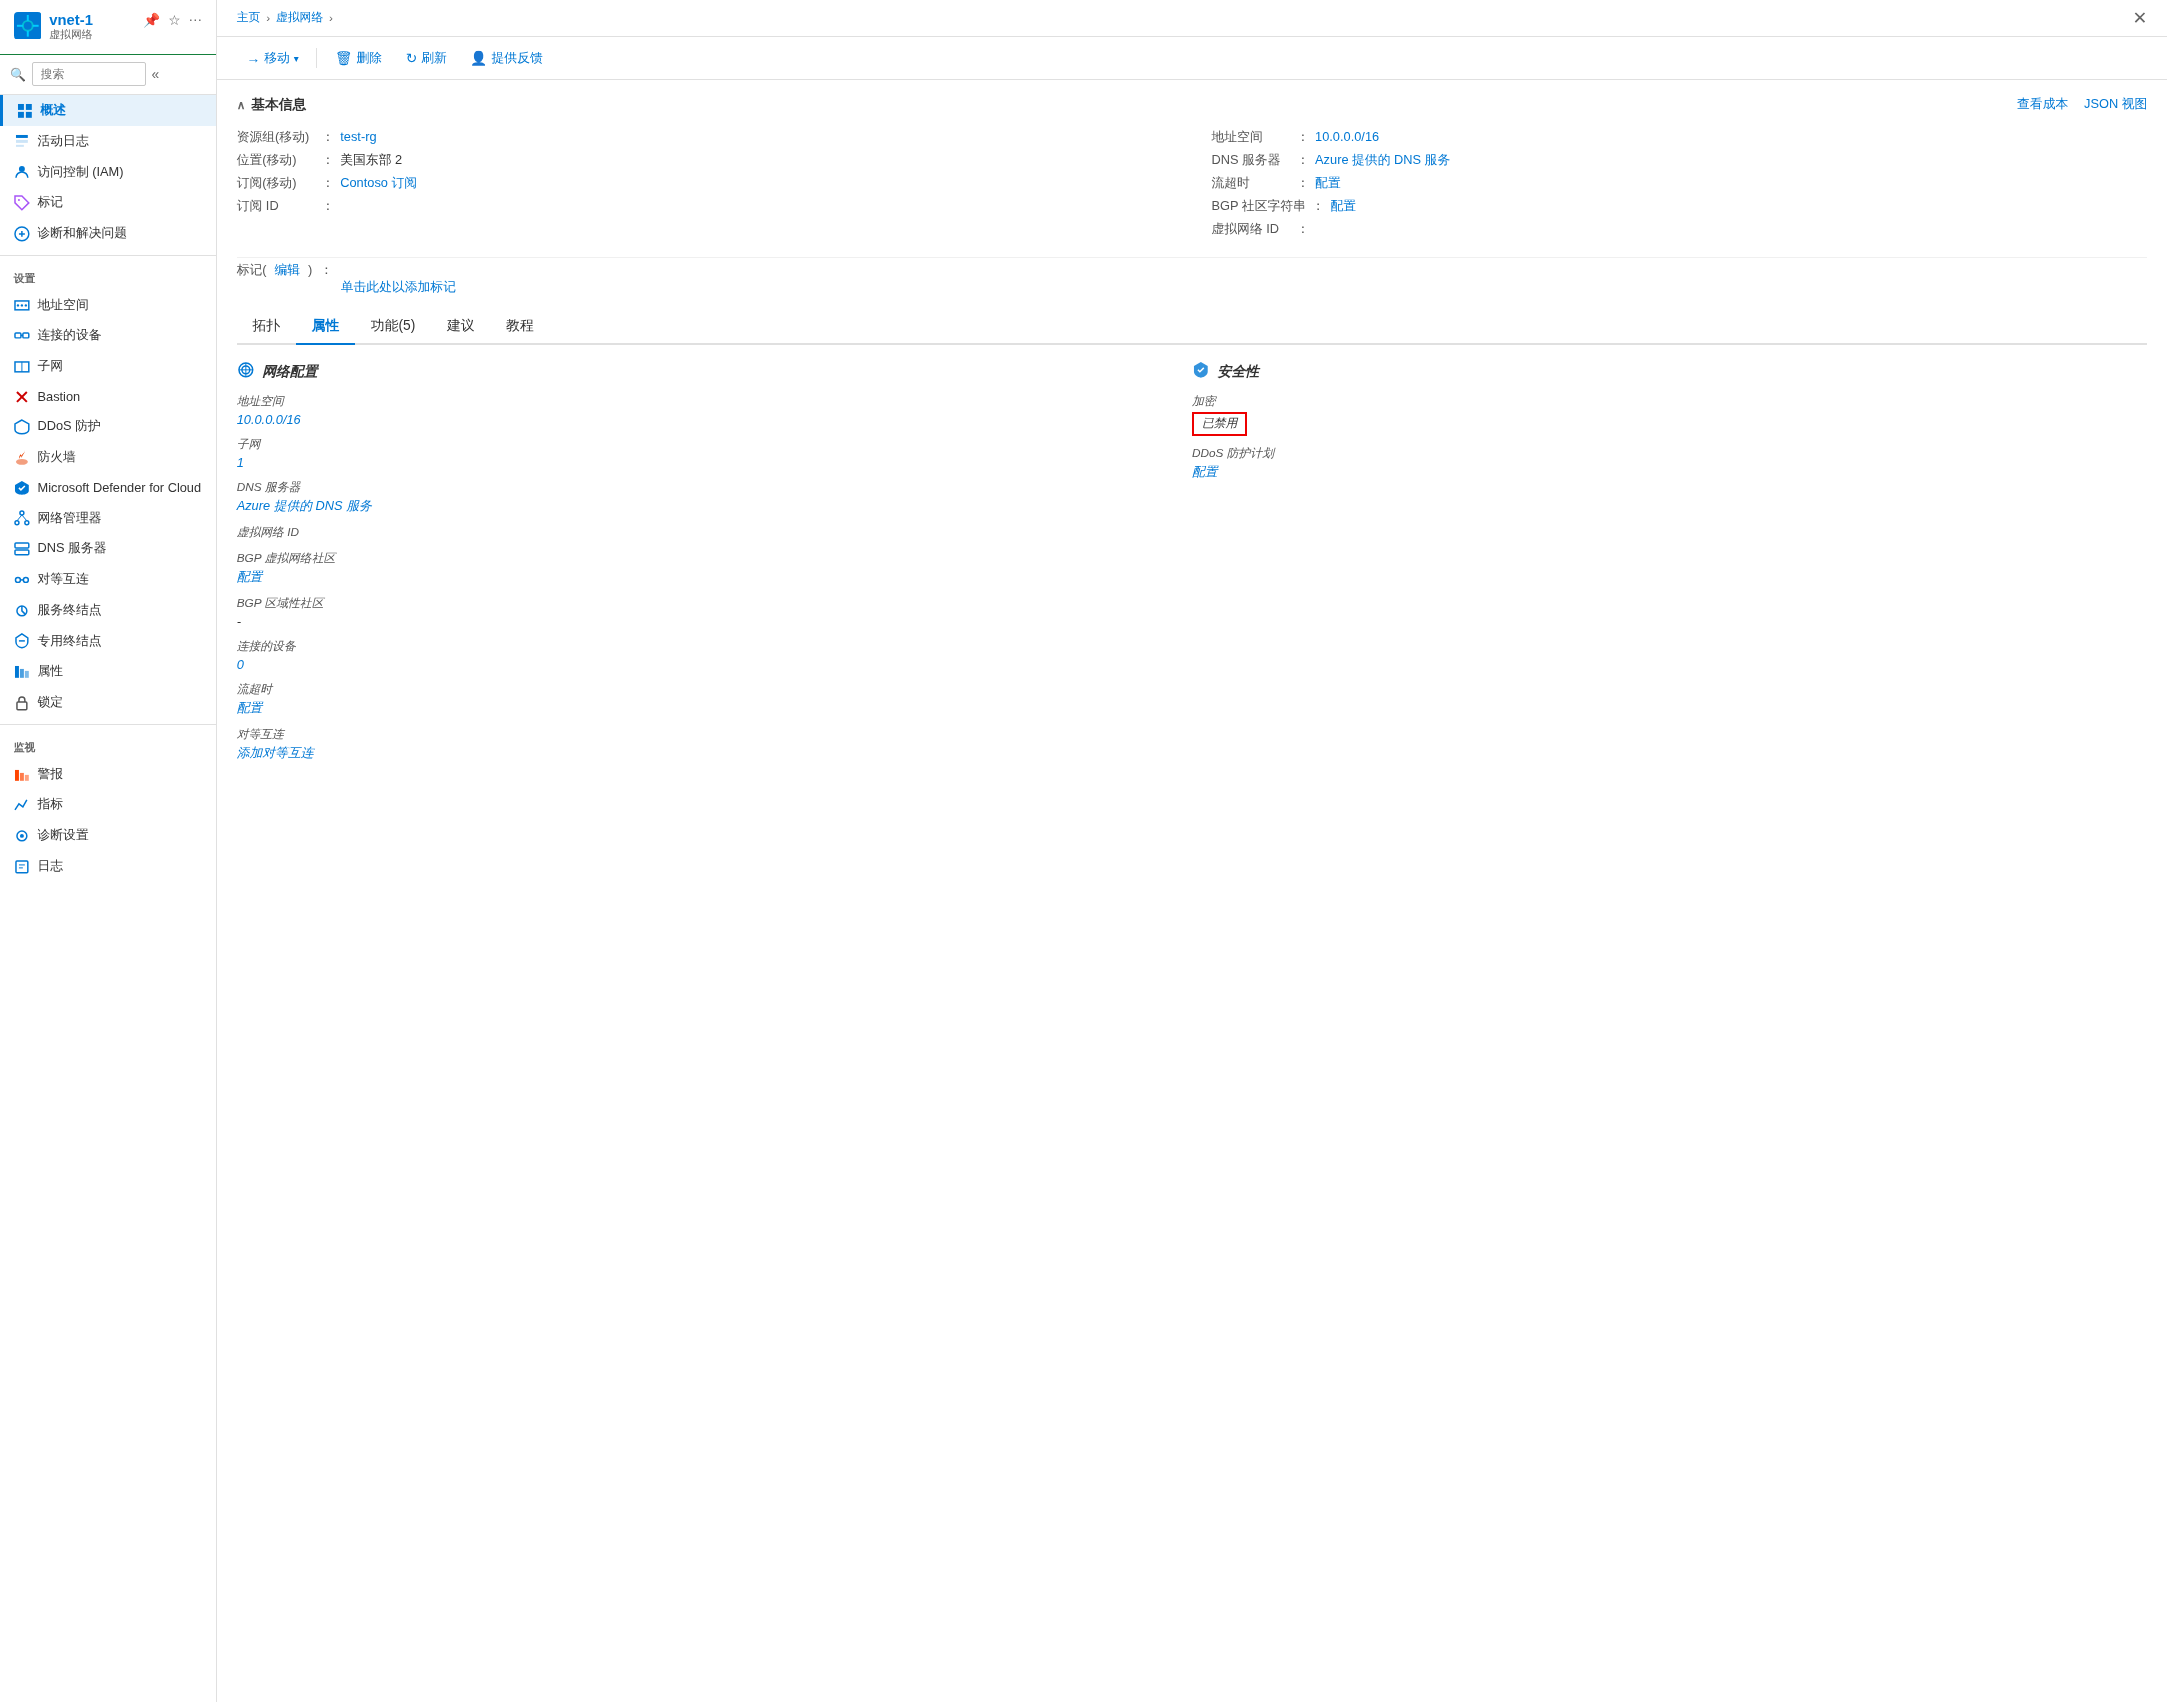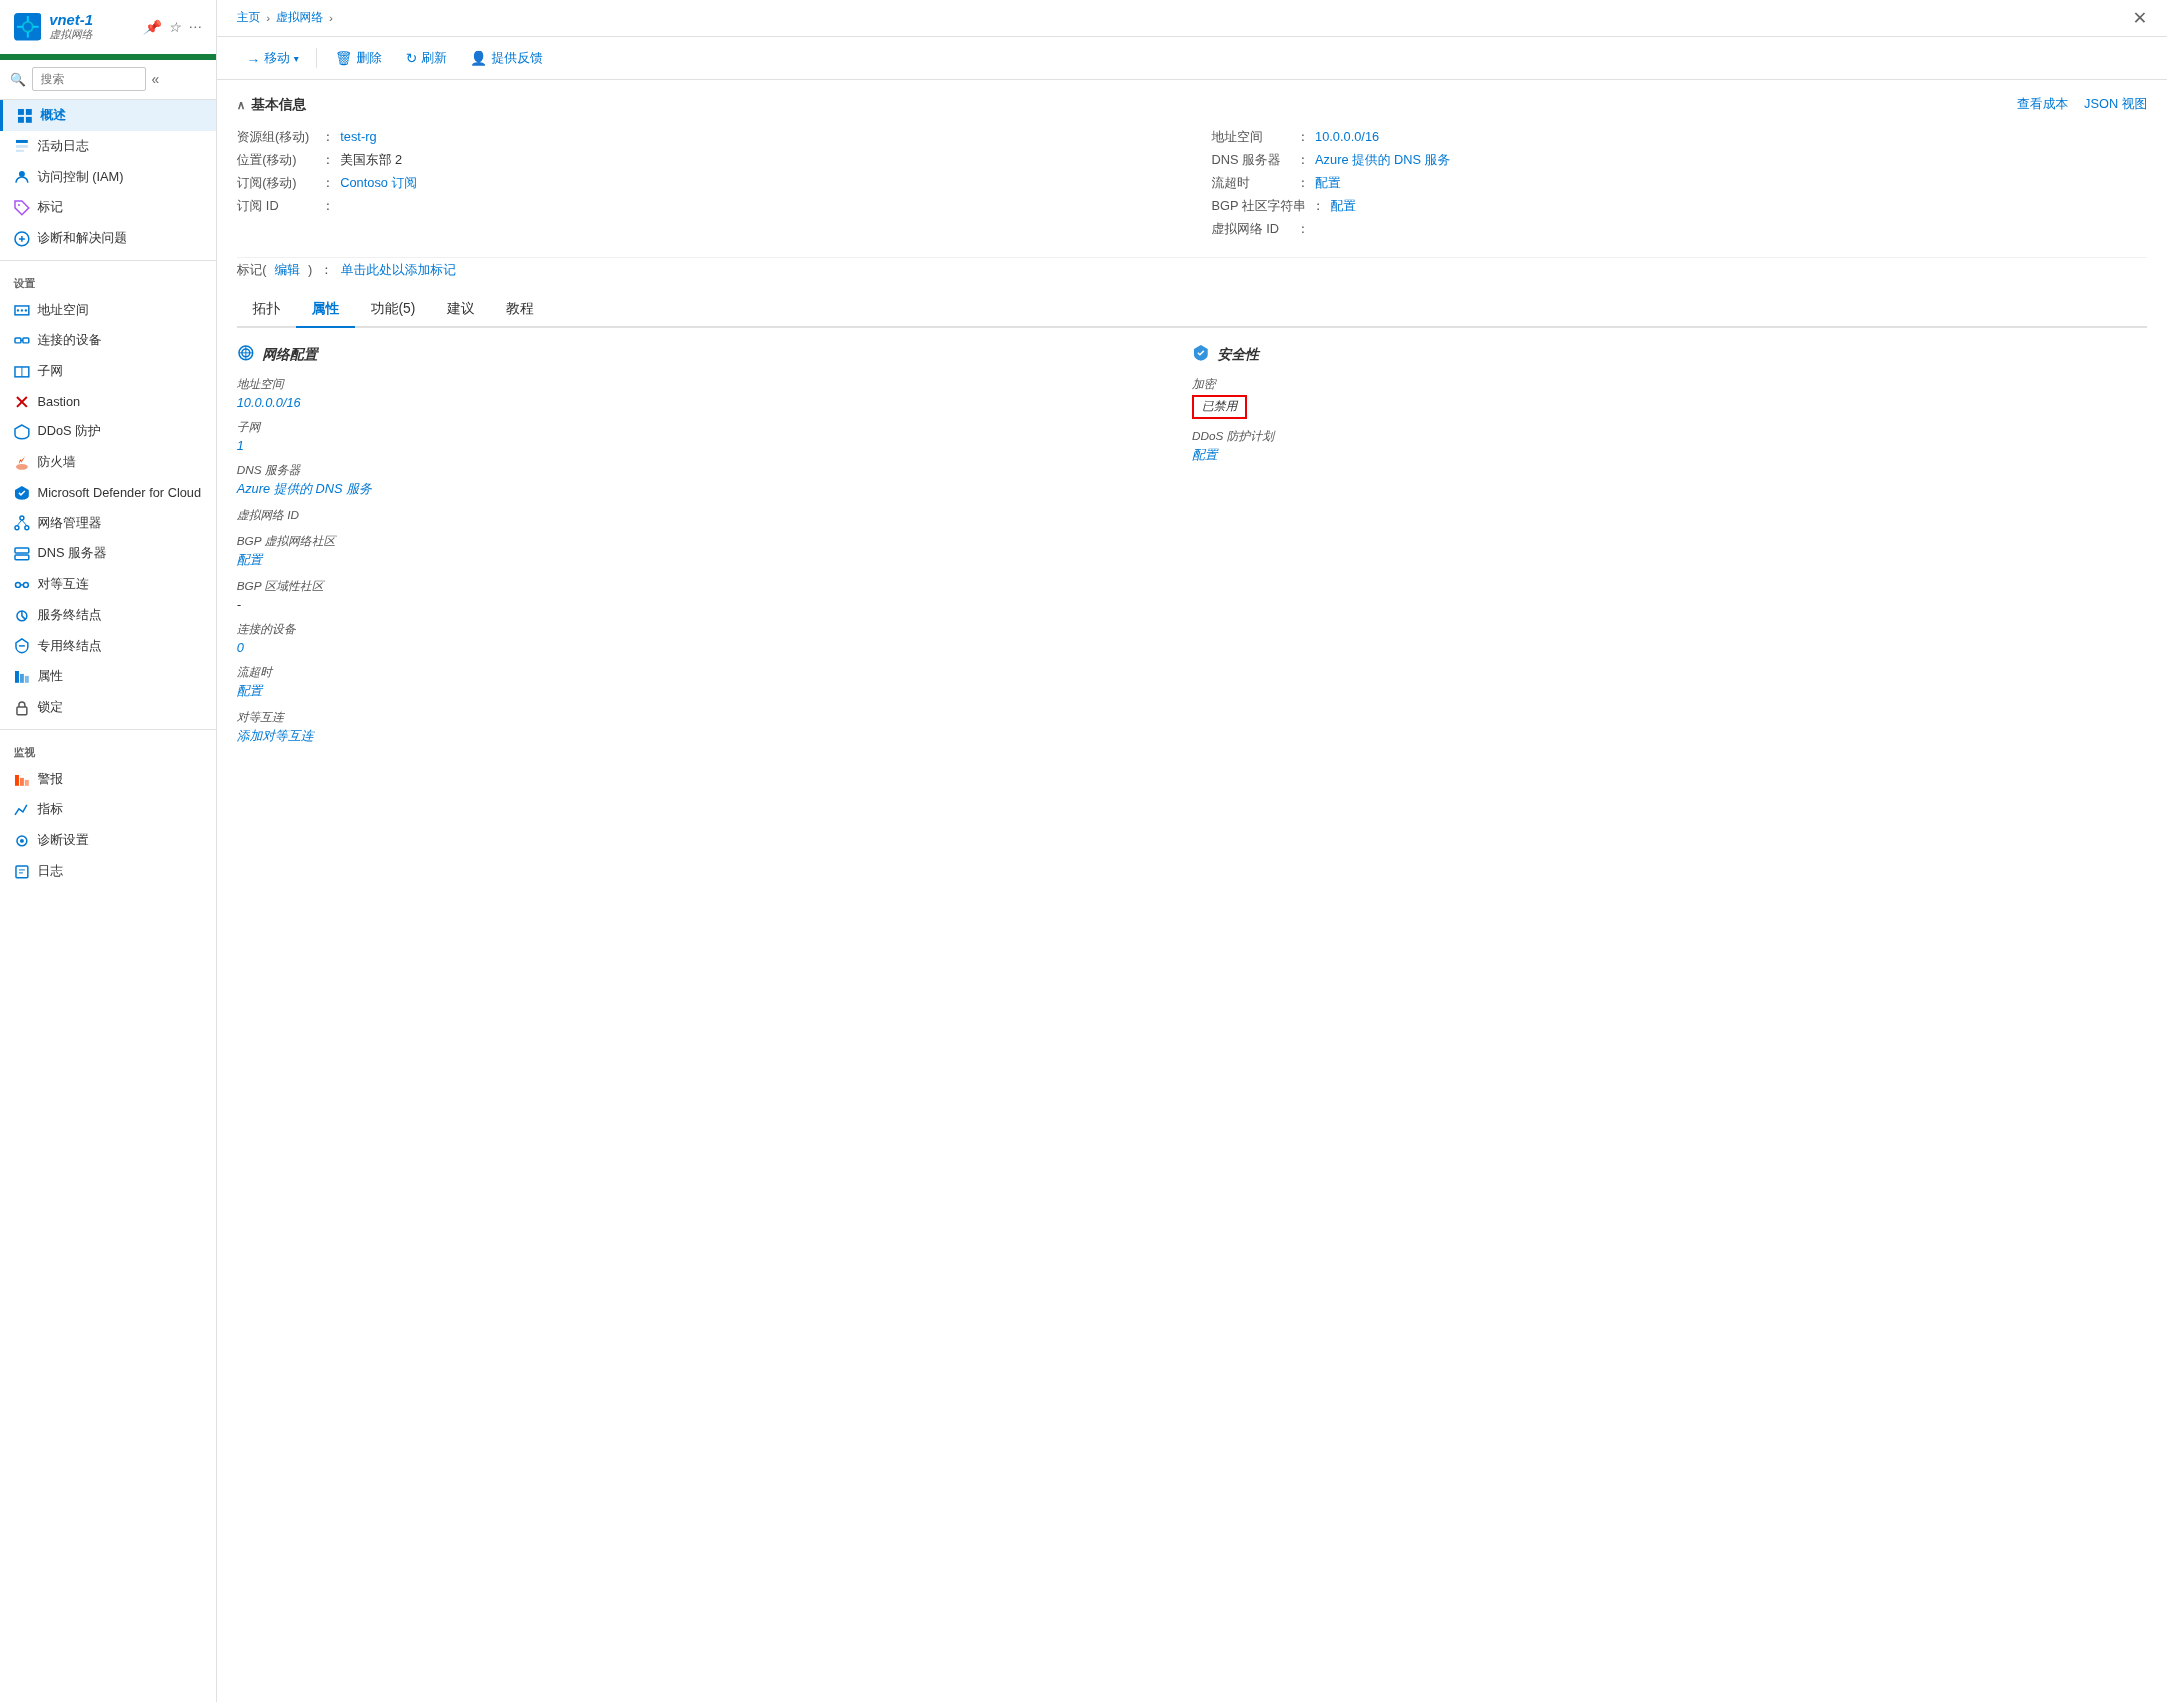--- a/index.html
+++ b/index.html
@@ -13,24 +13,22 @@
       border-right: 1px solid #e0e0e0;
       display: flex;
       flex-direction: column;
       overflow-y: auto;
       height: 100vh;
     }
 
     .sidebar-header {
       padding: 11.8px 13.8px;
       display: flex;
-      align-items: center;
       gap: 7.9px;
-      border-bottom: 6px solid #15803d;
-      font-style: italic;
+      border-bottom: 1px solid #15803d;
     }
 
     .logo-icon {
       width: 27.6px;
       height: 27.6px;
     }
 
     .sidebar-title-block { display: flex; flex-direction: column; }
     .sidebar-title { font-size: 14.8px; font-weight: 600; color: #0078d4; }
     .sidebar-subtitle { font-size: 10.8px; color: #666; }
@@ -200,21 +198,21 @@
       align-items: flex-start;
       gap: 7.9px;
       font-size: 12.8px;
       margin-bottom: 13.8px;
       padding-top: 3.9px;
       border-top: 1px solid #f0f0f0;
     }
 
     .tags-label { color: #555; }
     .tags-edit { color: #0078d4; text-decoration: none; cursor: pointer; }
-    .tags-add { color: #0078d4; text-decoration: none; cursor: pointer; }
+    .tags-add { color: #0078d4; text-decoration: none; cursor: pointer; margin-top: 17px; }
 
     
     .tabs {
       display: flex;
       gap: 0;
       border-bottom: 2px solid #e0e0e0;
       margin-bottom: 15.8px;
     }
 
     .tab {

